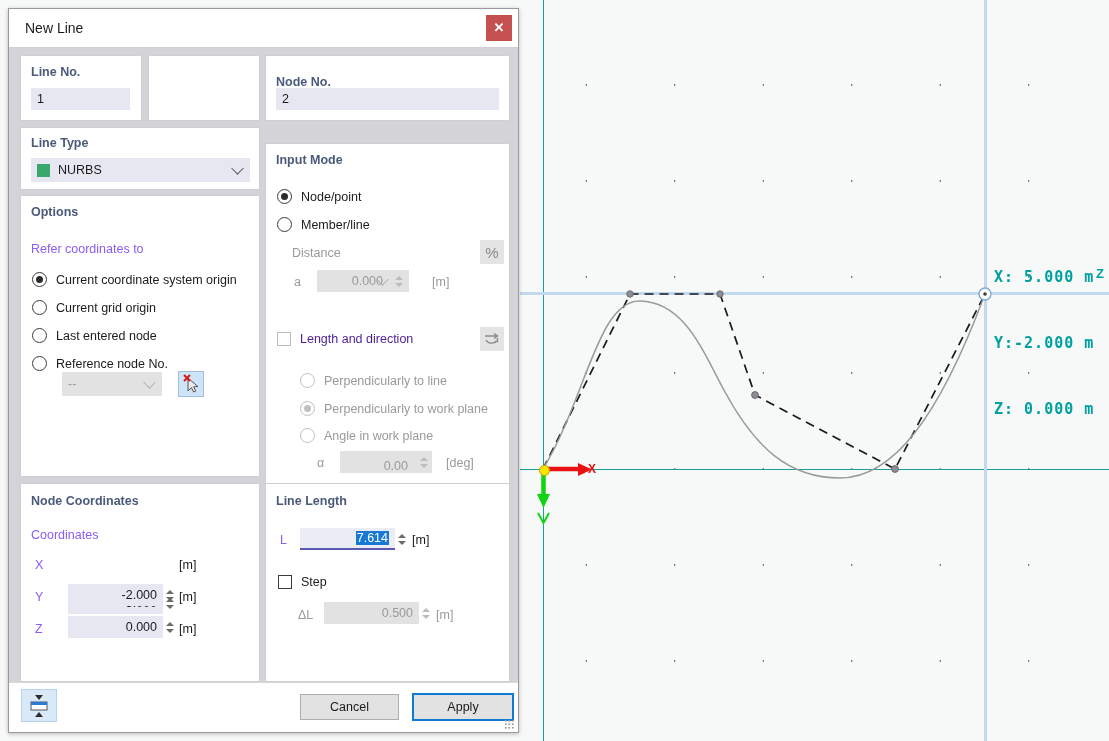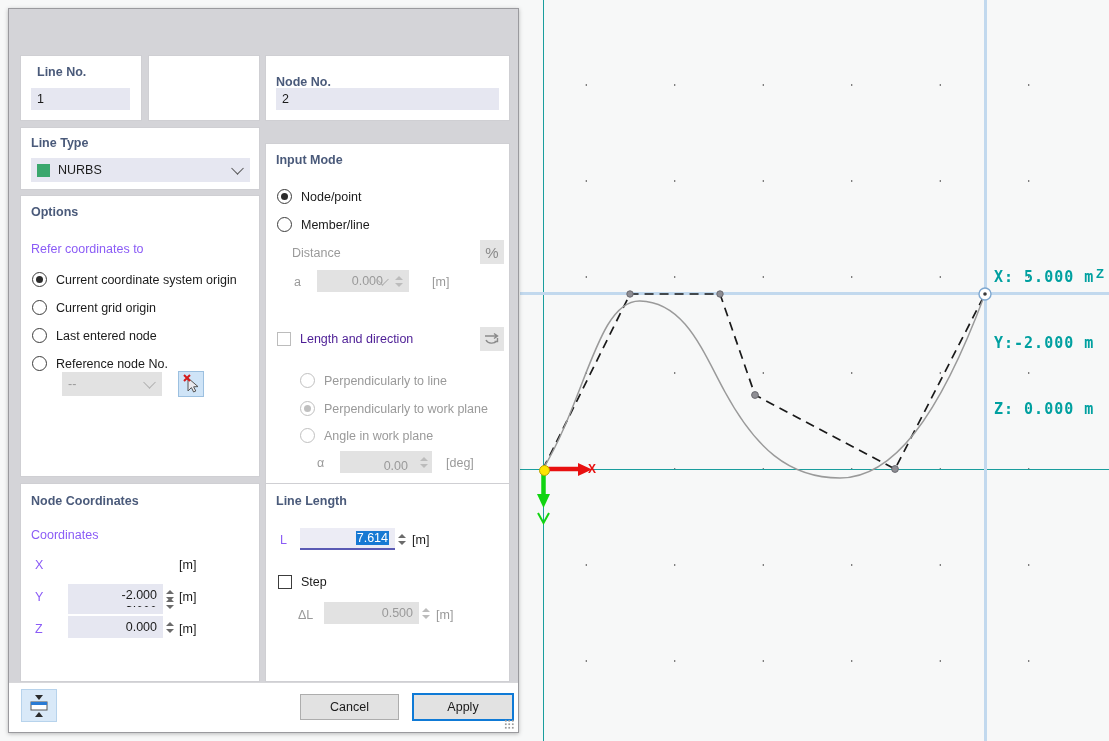--- a/index.html
+++ b/index.html
@@ -126,23 +126,27 @@
 </div>
 
 <div id="coord-readout">
   <div>X: 5.000 m</div>
   <div>Y:-2.000 m</div>
   <div>Z: 0.000 m</div>
 </div>
 
 <div id="dialog">
 
+  <div id="titlebar">
+    <div id="title-text">New Line</div>
+    <div id="close-btn">✕</div>
+  </div>
 
   <div class="panel" style="left:11px;top:46px;width:122px;height:66px;">
-    <div class="panel-title" style="position:absolute;left:16px;top:9px;">Line No.</div>
+    <div class="panel-title" style="position:absolute;left:10px;top:9px;">Line No.</div>
     <div class="ro-input" style="position:absolute;left:10px;top:32px;width:99px;">1</div>
   </div>
 
   <div class="panel" style="left:139px;top:46px;width:112px;height:66px;"></div>
 
   <div class="panel" style="left:256px;top:46px;width:245px;height:66px;">
     <div class="panel-title" style="position:absolute;left:10px;top:19px;">Node No.</div>
     <div class="ro-input" style="position:absolute;left:10px;top:32px;width:223px;">2</div>
   </div>
 

